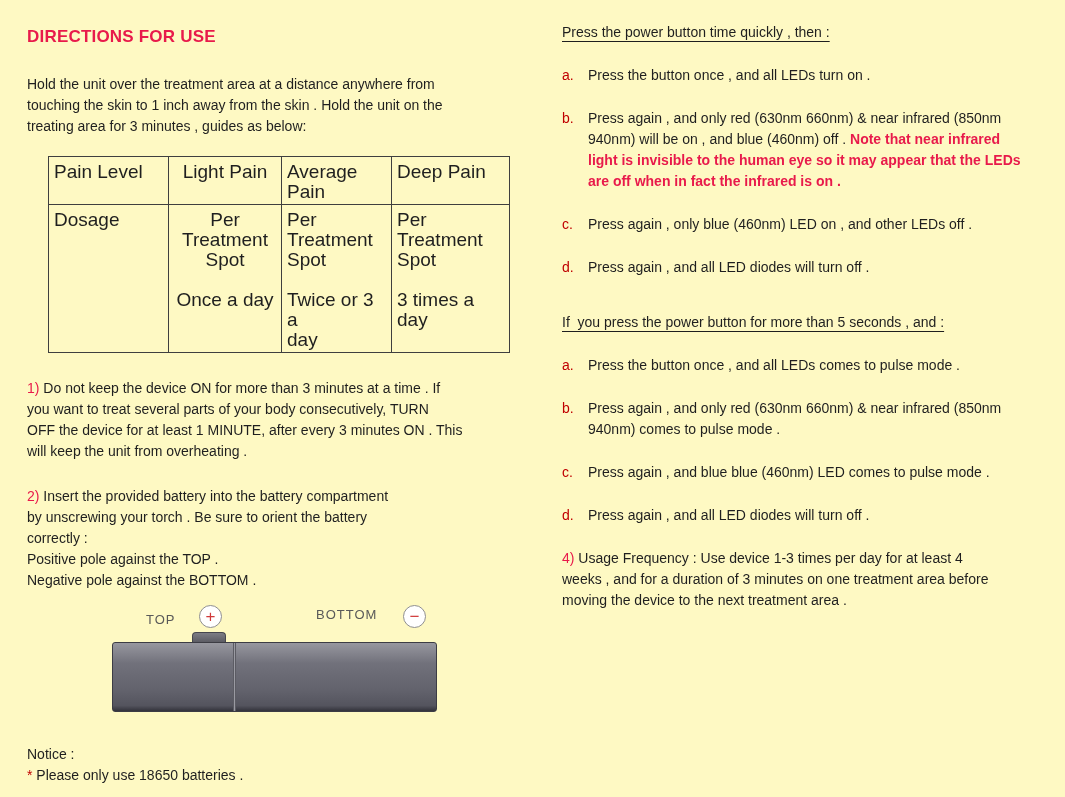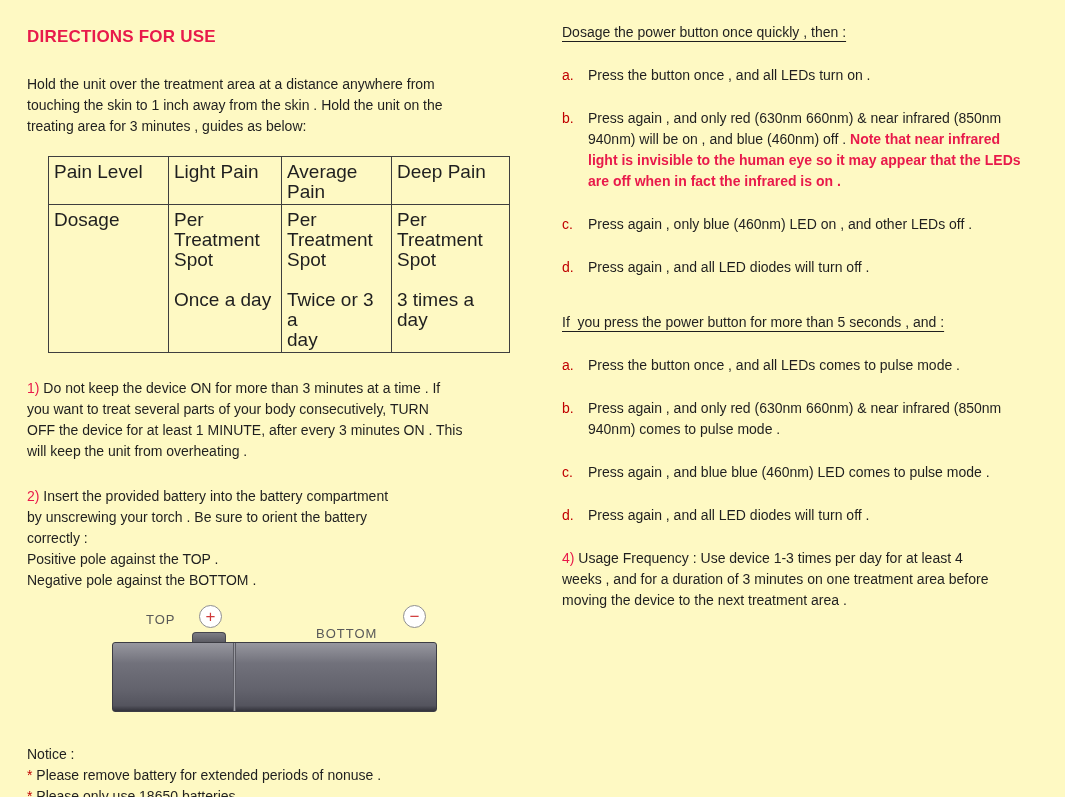--- a/index.html
+++ b/index.html
@@ -42,32 +42,32 @@
     margin:19px 0 0 21px;
     border-collapse:collapse;
     table-layout:fixed;
   }
   table.dosage td{
     border:1px solid var(--border-gray);
     vertical-align:top;
     padding:5px 5px 2px 5px;
     font-size:19px;line-height:20px;
   }
-  .cw0{width:120px;} .cw1{width:113px;} .cw2{width:110px;} .cw3{width:118px;}
+  .cw0{width:120px;} .cw1{width:113px;text-align:center;} .cw2{width:110px;} .cw3{width:118px;}
   tr.hdr td{height:36px;}
   tr.body td{height:105px;}
   
   .figure{position:relative;margin-top:10px;height:122px;}
   .fig-label{
     position:absolute;
     font-size:13px;letter-spacing:1px;
     color:var(--label-gray);line-height:15px;
   }
   .lbl-top{left:119px;top:11px;}
-  .lbl-bottom{left:289px;top:25px;}
+  .lbl-bottom{left:289px;top:6px;}
   .pole{
     position:absolute;top:4px;
     width:23px;height:23px;border-radius:50%;
     border:1.5px solid #8f8f8f;
     color:#d03a3a;font-size:17px;line-height:21px;
     text-align:center;background:#fff;
   }
   .pole-plus{left:172px;}
   .pole-minus{left:376px;}
   .batt-nub{
@@ -162,30 +162,29 @@
       <span class="fig-label lbl-bottom">BOTTOM</span>
       <span class="pole pole-minus">−</span>
       <div class="batt-nub"></div>
       <div class="batt-body">
         <div class="batt-seam"></div>
       </div>
     </div>
 
     <div class="notice">
       <div>Notice :</div>
-      <div class="pre"><span class="mark-red">*</span><span> Please remove battery for extended periods of nonuse .</span></div>
       <div class="pre"><span class="mark-red">*</span><span> Please only use 18650 batteries .</span></div>
     </div>
 
   </div>
 
   <div class="col-right">
 
 
-    <div class="u-head">Dosage the power button once quickly , then :</div>
+    <div class="u-head">Press the power button time quickly , then :</div>
 
     <div class="li">
       <span class="li-marker">a.</span>
       <div class="li-text pre">Press the button once , and all LEDs turn on .</div>
     </div>
     <div class="li">
       <span class="li-marker">b.</span>
       <div class="li-text pre"><span>Press again , and only red (630nm 660nm) &amp; near infrared (850nm
 940nm) will be on , and blue (460nm) off . </span><span class="note">Note that near infrared
 light is invisible to the human eye so it may appear that the LEDs

